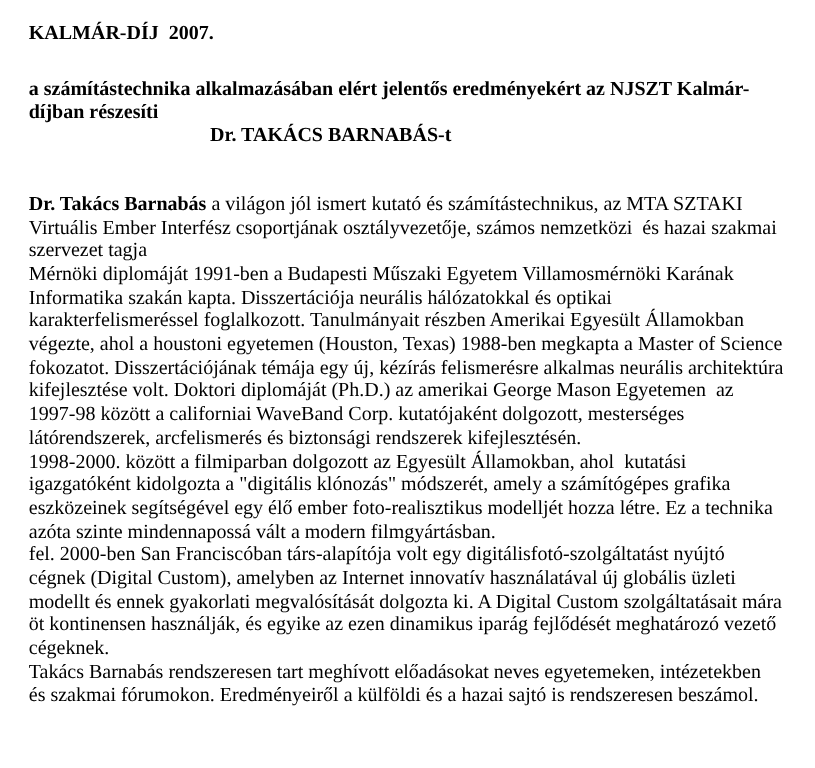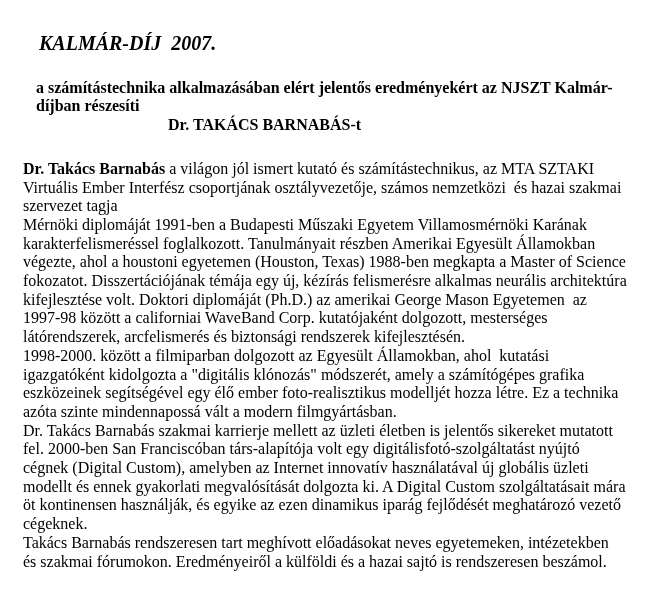--- a/index.html
+++ b/index.html
@@ -16,42 +16,40 @@
     line-height: 18.7px;
     overflow: hidden;
   }
   .page {
     box-sizing: border-box;
     width: 652px;
     height: 614px;
     padding: 18px 6px 0 23px;
   }
   .title {
-    margin: 16px;
-    font-size: 20px;
+    margin: 0;
+    font-size: 16px;
     font-weight: bold;
     white-space: pre;
-    font-style: italic;
   }
   .subtitle {
     margin-top: 26px;
     font-weight: bold;
   }
   .subtitle .line {
     white-space: pre;
-    margin-left: 13px;
   }
   .awardee {
     font-weight: bold;
     padding-left: 145px;
     white-space: pre;
     font-family: Liberation Serif, serif;
   }
   .body-text {
-    margin-top: 25px;
+    margin-top: 36px;
   }
   .body-text .line {
     white-space: pre;
   }
   .bold {
     font-weight: bold;
   }
 </style>
 </head>
 <body>
@@ -66,31 +64,31 @@
     </div>
 
   <div class="awardee">Dr. TAKÁCS BARNABÁS-t</div>
 
   <div class="body-text">
     <div class="line"><span class="bold">Dr. Takács Barnabás</span><span> a világon jól ismert kutató és számítástechnikus, az MTA SZTAKI</span></div>
     <div>
         <div class="line">Virtuális Ember Interfész csoportjának osztályvezetője, számos nemzetközi  és hazai szakmai</div>
         <div class="line">szervezet tagja</div>
         <div class="line">Mérnöki diplomáját 1991-ben a Budapesti Műszaki Egyetem Villamosmérnöki Karának</div>
+        <div class="line">Informatika szakán kapta. Disszertációja neurális hálózatokkal és optikai</div>
         <div class="line">karakterfelismeréssel foglalkozott. Tanulmányait részben Amerikai Egyesült Államokban</div>
         <div class="line">végezte, ahol a houstoni egyetemen (Houston, Texas) 1988-ben megkapta a Master of Science</div>
         <div class="line">fokozatot. Disszertációjának témája egy új, kézírás felismerésre alkalmas neurális architektúra</div>
         <div class="line">kifejlesztése volt. Doktori diplomáját (Ph.D.) az amerikai George Mason Egyetemen  az</div>
         <div class="line">1997-98 között a californiai WaveBand Corp. kutatójaként dolgozott, mesterséges</div>
         <div class="line">látórendszerek, arcfelismerés és biztonsági rendszerek kifejlesztésén.</div>
         <div class="line">1998-2000. között a filmiparban dolgozott az Egyesült Államokban, ahol  kutatási</div>
         <div class="line">igazgatóként kidolgozta a "digitális klónozás" módszerét, amely a számítógépes grafika</div>
         <div class="line">eszközeinek segítségével egy élő ember foto-realisztikus modelljét hozza létre. Ez a technika</div>
         <div class="line">azóta szinte mindennapossá vált a modern filmgyártásban.</div>
-        <div class="line">Dr. Takács Barnabás szakmai karrierje mellett az üzleti életben is jelentős sikereket mutatott</div>
         <div class="line">fel. 2000-ben San Franciscóban társ-alapítója volt egy digitálisfotó-szolgáltatást nyújtó</div>
         <div class="line">cégnek (Digital Custom), amelyben az Internet innovatív használatával új globális üzleti</div>
         <div class="line">modellt és ennek gyakorlati megvalósítását dolgozta ki. A Digital Custom szolgáltatásait mára</div>
         <div class="line">öt kontinensen használják, és egyike az ezen dinamikus iparág fejlődését meghatározó vezető</div>
         <div class="line">cégeknek.</div>
         <div class="line">Takács Barnabás rendszeresen tart meghívott előadásokat neves egyetemeken, intézetekben</div>
         <div class="line">és szakmai fórumokon. Eredményeiről a külföldi és a hazai sajtó is rendszeresen beszámol.</div>
       </div>
   </div>
 

